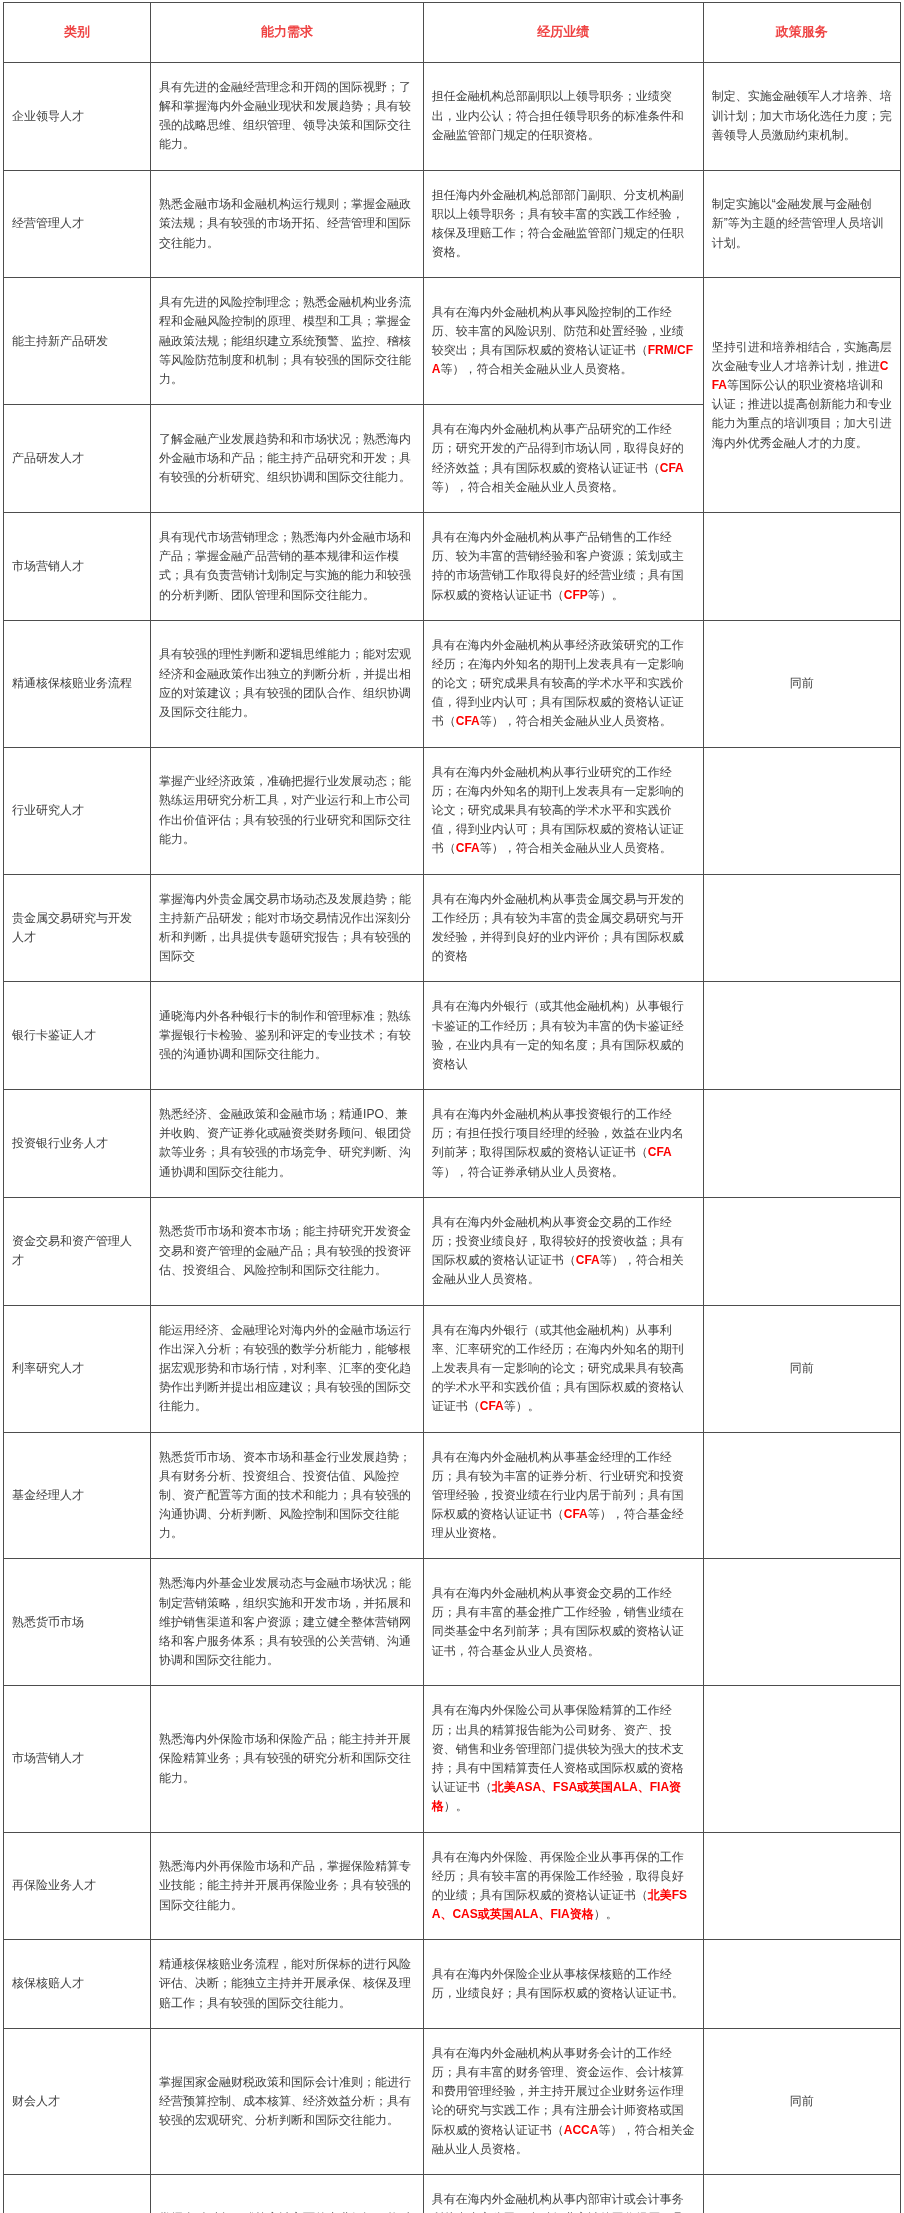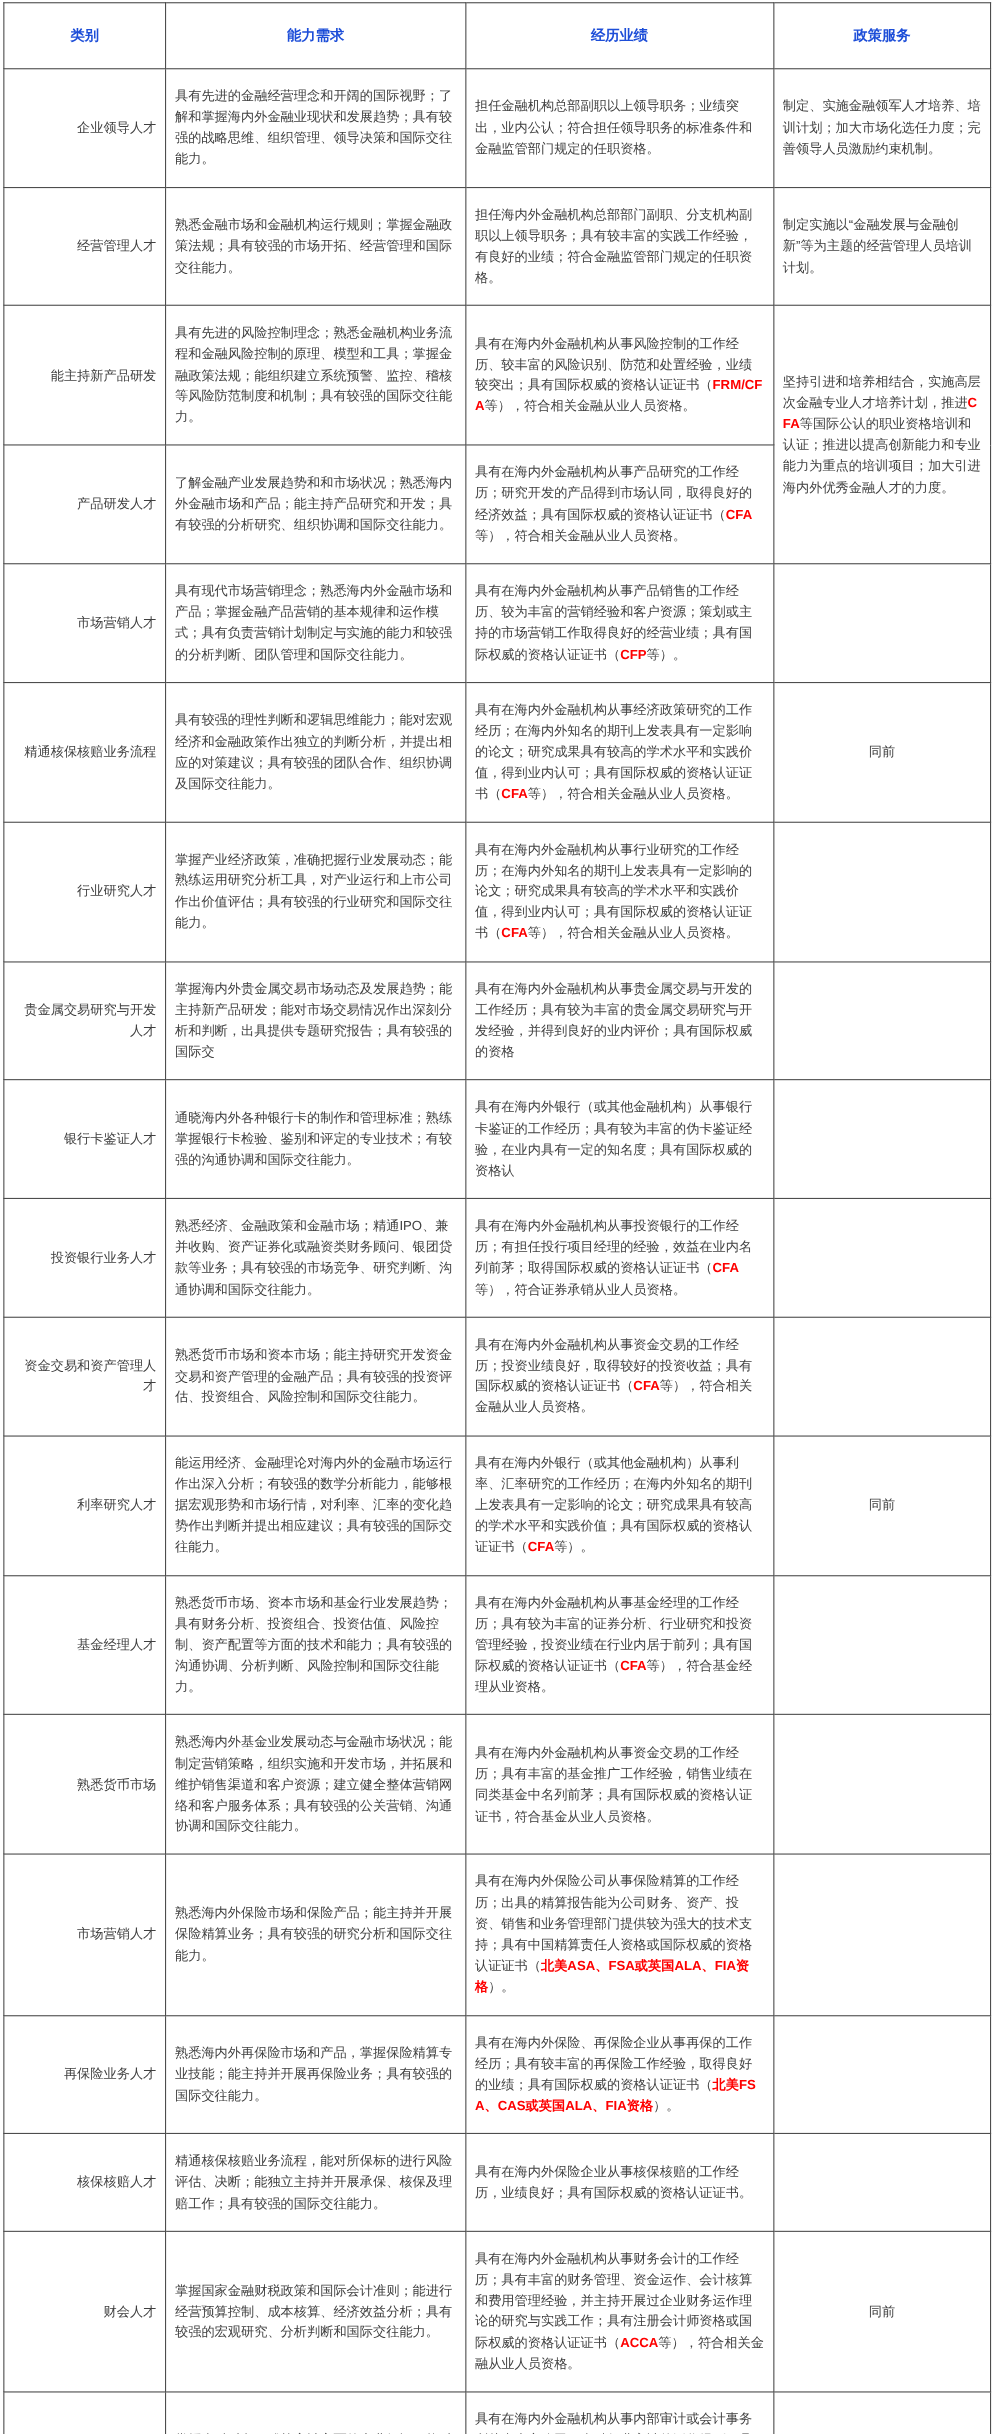--- a/index.html
+++ b/index.html
@@ -28,30 +28,30 @@
     font-size: 12px;
     line-height: 1.6;
     color: #404040;
     vertical-align: middle;
     word-break: break-all;
     box-sizing: border-box;
   }
   table.talent th {
     font-size: 13px;
     font-weight: bold;
-    color: #1d4ed8;
+    color: #ef4444;
     text-align: center;
     padding: 19px 6px;
     background: #ffffff;
   }
   table.talent td {
     padding: 15px 8px;
   }
   td.category {
-    text-align: right;
+    text-align: left;
     padding: 15px 4px;
   }
   td.policy.center { text-align: center; }
   .red {
     color: #fe0000;
     font-weight: bold;
   }
 </style>
 </head>
 <body>
@@ -75,21 +75,21 @@
     <tbody id="table-body">
         <tr>
           <td class="category">企业领导人才</td>
           <td class="ability">具有先进的金融经营理念和开阔的国际视野；了解和掌握海内外金融业现状和发展趋势；具有较强的战略思维、组织管理、领导决策和国际交往能力。</td>
           <td class="experience"><span>担任金融机构总部副职以上领导职务；业绩突出，业内公认；符合担任领导职务的标准条件和金融监管部门规定的任职资格。</span></td>
           <td class="policy"><span>制定、实施金融领军人才培养、培训计划；加大市场化选任力度；完善领导人员激励约束机制。</span></td>
         </tr>
         <tr>
           <td class="category">经营管理人才</td>
           <td class="ability">熟悉金融市场和金融机构运行规则；掌握金融政策法规；具有较强的市场开拓、经营管理和国际交往能力。</td>
-          <td class="experience"><span>担任海内外金融机构总部部门副职、分支机构副职以上领导职务；具有较丰富的实践工作经验，有良好的业绩；符合金融监管部门规定的任职资格。</span></td>
+          <td class="experience"><span>担任海内外金融机构总部部门副职、分支机构副职以上领导职务；具有较丰富的实践工作经验，核保及理赔工作；符合金融监管部门规定的任职资格。</span></td>
           <td class="policy"><span>制定实施以“金融发展与金融创新”等为主题的经营管理人员培训计划。</span></td>
         </tr>
         <tr>
           <td class="category">能主持新产品研发</td>
           <td class="ability">具有先进的风险控制理念；熟悉金融机构业务流程和金融风险控制的原理、模型和工具；掌握金融政策法规；能组织建立系统预警、监控、稽核等风险防范制度和机制；具有较强的国际交往能力。</td>
           <td class="experience"><span>具有在海内外金融机构从事风险控制的工作经历、较丰富的风险识别、防范和处置经验，业绩较突出；具有国际权威的资格认证证书（</span><span class="red">FRM/CFA</span><span>等），符合相关金融从业人员资格。</span></td>
           <td class="policy" rowspan="2"><span>坚持引进和培养相结合，实施高层次金融专业人才培养计划，推进</span><span class="red">CFA</span><span>等国际公认的职业资格培训和认证；推进以提高创新能力和专业能力为重点的培训项目；加大引进海内外优秀金融人才的力度。</span></td>
         </tr>
         <tr>
           <td class="category">产品研发人才</td>

